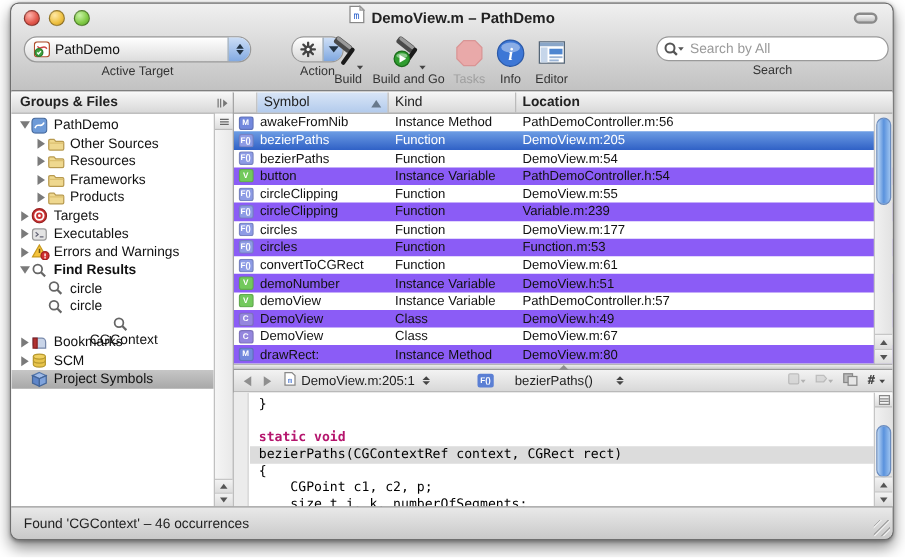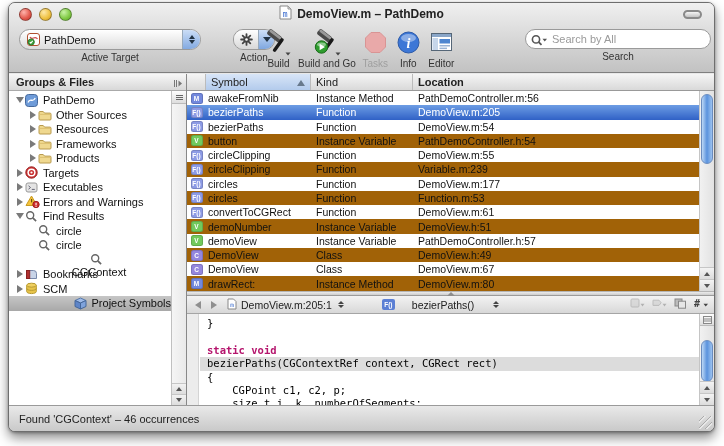--- a/index.html
+++ b/index.html
@@ -83,21 +83,21 @@
   .th { border-right:1px solid #bbb; padding-left:5px; display:flex; align-items:center; position:relative; }
   .th-badge { width:19px; padding-left:0; }
   .th-symbol { width:105px; background:linear-gradient(#d8e5f7,#b3cbec); }
   .th-kind { width:102px; }
   .th-loc { flex:1; border-right:none;font-weight:bold; }
   .sort-asc { position:absolute; right:5px; top:6px; width:0; height:0;
     border-left:4px solid transparent; border-right:4px solid transparent; border-bottom:6px solid #68798c; }
 
   .tbody { position:relative; height:200px; overflow:hidden; }
   .trow { height:14.28px; display:flex; align-items:center; font-size:10.5px; color:#111; }
-  .trow.stripe { background:#a16207; }
+  .trow.stripe { background:#8b5cf6; }
   .trow.selected { background:linear-gradient(#6d9de4,#3061c6); color:#fff; }
   .trow.selected .cell { color:#fff; }
   .cell { white-space:nowrap; overflow:hidden; }
   .c-badge { width:19px; display:flex; justify-content:center; }
   .c-symbol { width:105px; padding-left:2px; }
   .c-kind { width:102px; padding-left:5px; }
   .c-loc { flex:1; padding-left:5px; }
   .badge { width:12px; height:11px; border-radius:2.5px; color:#fff; font-size:6.5px; font-weight:bold;
     display:flex; align-items:center; justify-content:center; border:1px solid rgba(0,0,0,.15); }
   .badge-M { background:#7288dd; } .badge-F { background:#8d9be5; }
@@ -395,21 +395,21 @@
                 <svg width="15" height="13">
                   <path d="M6.5 1 L12 10.5 H1 Z" fill="#f5c33b" stroke="#c89a20"></path>
                   <rect x="6" y="4" width="1.2" height="3.4" fill="#6b5310"></rect>
                   <circle cx="11" cy="9.5" r="3.2" fill="#d03030" stroke="#a02020"></circle>
                   <rect x="10.5" y="7.8" width="1.1" height="2.3" fill="#fff"></rect>
                   <rect x="10.5" y="10.7" width="1.1" height="1.1" fill="#fff"></rect>
                 </svg>
               </span>
     <span class="tree-label">Errors and Warnings</span>
   </div>
-            <div class="tree-row" style="padding-left: 5px;">
+            <div class="tree-row" style="padding-left: 5px; font-weight: bold;">
     <span class="disc">
                 <i class="disc-open"></i>
               </span>
     <span class="tree-icon">
                 <svg width="13" height="13">
                   <circle cx="5.2" cy="5.2" r="3.5" fill="none" stroke="#666" stroke-width="1.4"></circle>
                   <path d="M7.8 7.8l3.3 3.3" stroke="#666" stroke-width="1.7"></path>
                 </svg>
               </span>
     <span class="tree-label">Find Results</span>
@@ -468,21 +468,21 @@
               </span>
     <span class="tree-icon">
                 <svg width="13" height="13">
                   <path d="M1.7 3.2v6.4c0 1.1 2.1 2 4.8 2s4.8-.9 4.8-2V3.2" fill="#e8c44a" stroke="#b89a30"></path>
                   <ellipse cx="6.5" cy="3.2" rx="4.8" ry="2" fill="#f0d060" stroke="#b89a30"></ellipse>
                   <path d="M1.7 6.4c0 1.1 2.1 2 4.8 2s4.8-.9 4.8-2" fill="none" stroke="#b89a30"></path>
                 </svg>
               </span>
     <span class="tree-label">SCM</span>
   </div>
-            <div class="tree-row selected" style="padding-left: 5px; justify-content: flex-end;">
+            <div class="tree-row selected" style="padding-left: 5px;">
     <span class="disc">
                 <i></i>
               </span>
     <span class="tree-icon">
                 <svg width="13" height="13">
                   <polygon points="6.5,1 12,3.5 6.5,6 1,3.5" fill="#9fbbe8" stroke="#5577aa"></polygon>
                   <polygon points="1,3.5 6.5,6 6.5,12 1,9.5" fill="#5e85c8" stroke="#446699"></polygon>
                   <polygon points="12,3.5 6.5,6 6.5,12 12,9.5" fill="#7fa3dc" stroke="#446699"></polygon>
                 </svg>
               </span>

